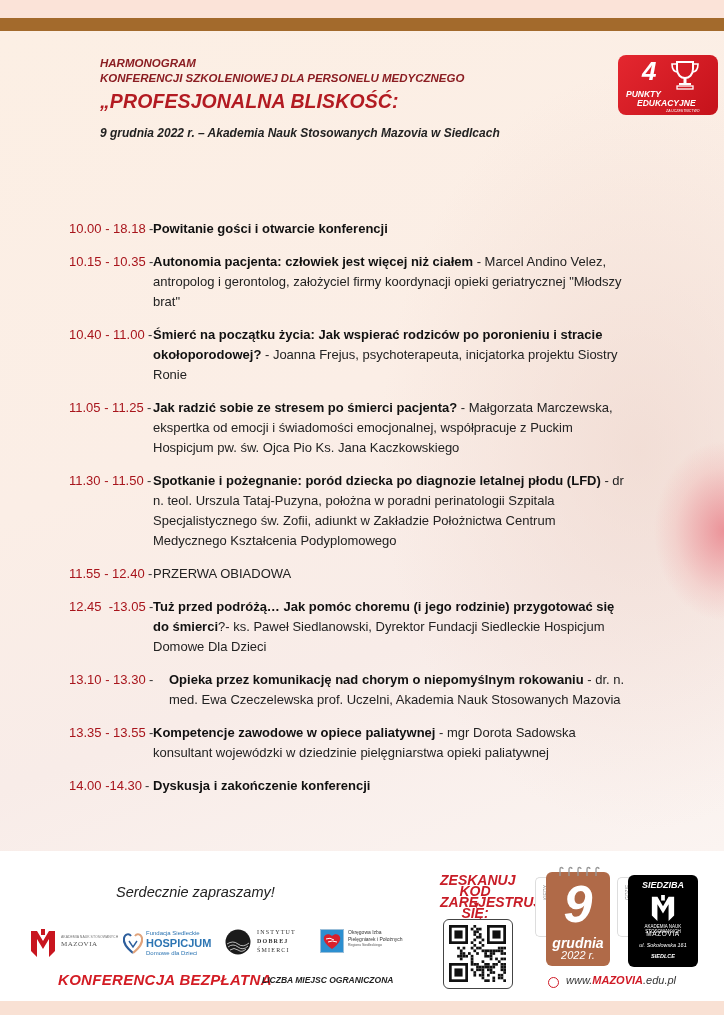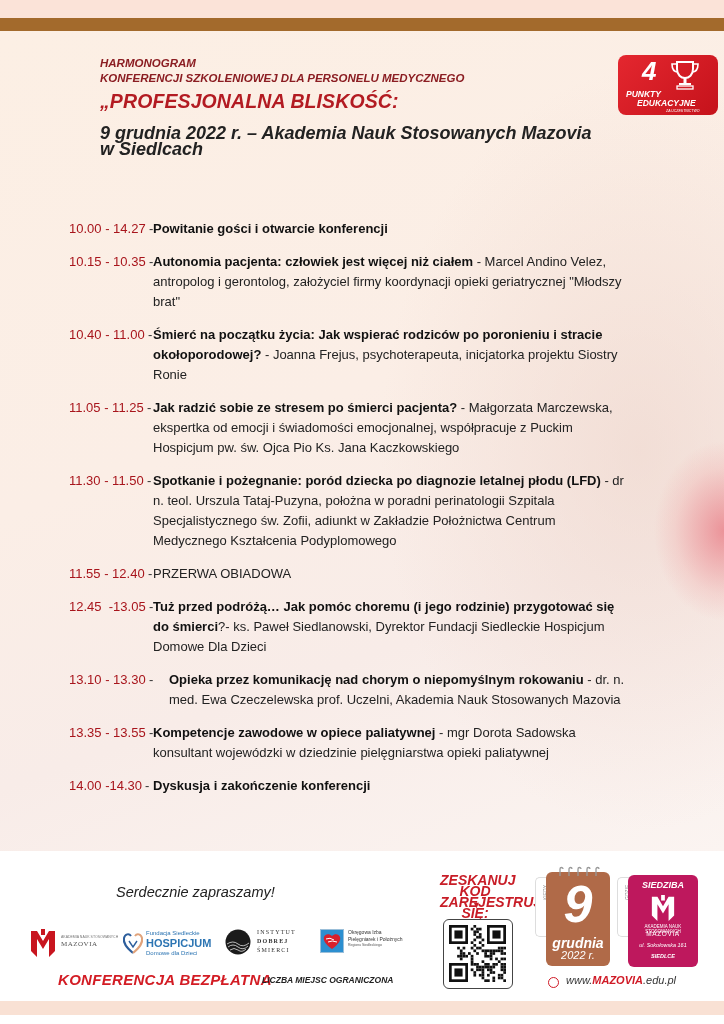--- a/index.html
+++ b/index.html
@@ -19,21 +19,21 @@
       radial-gradient(ellipse 260px 380px at 640px 420px, rgba(236,210,200,0.55), rgba(255,255,255,0) 100%),
       linear-gradient(160deg, #fcefe4 0%, #fbeee6 45%, #f8ece8 70%, #fbf4f1 100%);
   }
   .bottom-white { position: absolute; left: 0; top: 851px; width: 724px; height: 150px; background: #ffffff; }
   .bottom-band { position: absolute; left: 0; top: 1001px; width: 724px; height: 14px; background: #f9e1d4; }
   .bottom-white2 { position: absolute; left: 0; top: 1015px; width: 724px; height: 9px; background: #ffffff; }
 
   .header { position: absolute; left: 100px; top: 56px; width: 500px; text-align: left; font-style: italic; font-weight: bold; }
   .h-small { color: #8b1d22; font-size: 11.5px; line-height: 15px; }
   .h-big { color: #b31b22; font-size: 19.5px; line-height: 24px; margin-top: 3px; letter-spacing: 0.1px; }
-  .h-date { color: #222; font-size: 18px; line-height: 16px; margin-top: 12px; }
+  .h-date { color: #222; font-size: 12px; line-height: 16px; margin-top: 12px; }
 
   .badge {
     position: absolute; left: 618px; top: 55px; width: 100px; height: 60px;
     background: linear-gradient(135deg, #e4272f, #c5121b);
     border-radius: 8px; color: #fff; font-style: italic; font-weight: bold;
   }
   .badge .num { position: absolute; left: 24px; top: 2px; font-size: 26px; line-height: 28px; }
   .badge .trophy { position: absolute; left: 50px; top: 5px; width: 34px; height: 30px; }
   .badge .l1 { position: absolute; left: 8px; top: 34px; font-size: 8.5px; }
   .badge .l2 { position: absolute; left: 19px; top: 43px; font-size: 8.5px; }
@@ -61,21 +61,21 @@
   .kiedy-tab { position: absolute; left: 535px; top: 877px; width: 20px; height: 60px; border: 1px solid #ddd; border-right: none; border-radius: 5px 0 0 5px; background: #fff; }
   .gdzie-tab { position: absolute; left: 617px; top: 877px; width: 20px; height: 60px; border: 1px solid #ddd; border-right: none; border-radius: 5px 0 0 5px; background: #fff; }
   .vert { position: absolute; font-size: 5px; color: #888; transform: rotate(-90deg); transform-origin: left top; }
 
   .cal { position: absolute; left: 546px; top: 872px; width: 64px; height: 94px; background: #b06a48; border-radius: 6px; color: #fff; text-align: center; font-style: italic; font-weight: bold; }
   .cal .rings { position: absolute; left: 10px; top: -6px; width: 44px; height: 10px; }
   .cal .day { position: absolute; left: 0; width: 64px; top: 4px; font-size: 52px; line-height: 56px; }
   .cal .month { position: absolute; left: 0; width: 64px; top: 63px; font-size: 14px; font-weight: bold; }
   .cal .year { position: absolute; left: 0; width: 64px; top: 77px; font-size: 11px; font-weight: normal; }
 
-  .seat { position: absolute; left: 628px; top: 875px; width: 70px; height: 92px; background: #be185d; border-radius: 6px; color: #fff; text-align: center; font-style: italic; font-weight: bold; }
+  .seat { position: absolute; left: 628px; top: 875px; width: 70px; height: 92px; background: #000000; border-radius: 6px; color: #fff; text-align: center; font-style: italic; font-weight: bold; }
   .seat .label { position: absolute; left: 0; width: 70px; top: 5px; font-size: 9px; }
   .seat .m { position: absolute; left: 21px; top: 20px; width: 28px; height: 26px; }
   .seat .uni { position: absolute; left: 0; width: 70px; top: 49px; font-size: 4.5px; font-style: normal; font-weight: normal; }
   .seat .addr { position: absolute; left: 0; width: 70px; top: 67px; font-size: 5.5px; font-weight: normal; }
   .seat .city { position: absolute; left: 0; width: 70px; top: 78px; font-size: 5.5px; }
 
   .web { position: absolute; left: 549px; top: 974px; font-size: 11px; font-style: italic; color: #333; }
   .web b { color: #d01a26; }
   .globe { position: absolute; left: 548px; top: 977px; width: 11px; height: 11px; border-radius: 50%; border: 1.5px solid #d01a26; }
 </style>
@@ -105,21 +105,21 @@
     <rect x="11" y="23" width="12" height="2" fill="#fff"></rect>
     <rect x="9" y="26" width="16" height="3" fill="none" stroke="#fff" stroke-width="1.3"></rect>
   </svg>
   <span class="l1">PUNKTY</span>
   <span class="l2">EDUKACYJNE</span>
   <span class="l3">ZA UCZESTNICTWO</span>
 </div>
 
 <div class="schedule" id="schedule">
     <div class="item">
-      <span class="time">10.00 - 14.27</span>
+      <span class="time">10.00 - 18.18</span>
       <span class="time-sep" style="position: absolute; left: 80px;">-</span>
       <span style="display: block; padding-left: 0px;"><span class="title">Powitanie gości i otwarcie konferencji</span><span class="desc"></span></span>
     </div>
     <div class="item">
       <span class="time">10.15 - 10.35</span>
       <span class="time-sep" style="position: absolute; left: 80px;">-</span>
       <span style="display: block; padding-left: 0px;"><span class="title">Autonomia pacjenta: człowiek jest więcej niż ciałem</span><span class="desc"> - Marcel Andino Velez, antropolog i gerontolog, założyciel firmy koordynacji opieki geriatrycznej "Młodszy brat"</span></span>
     </div>
     <div class="item">
       <span class="time">10.40 - 11.00</span>

